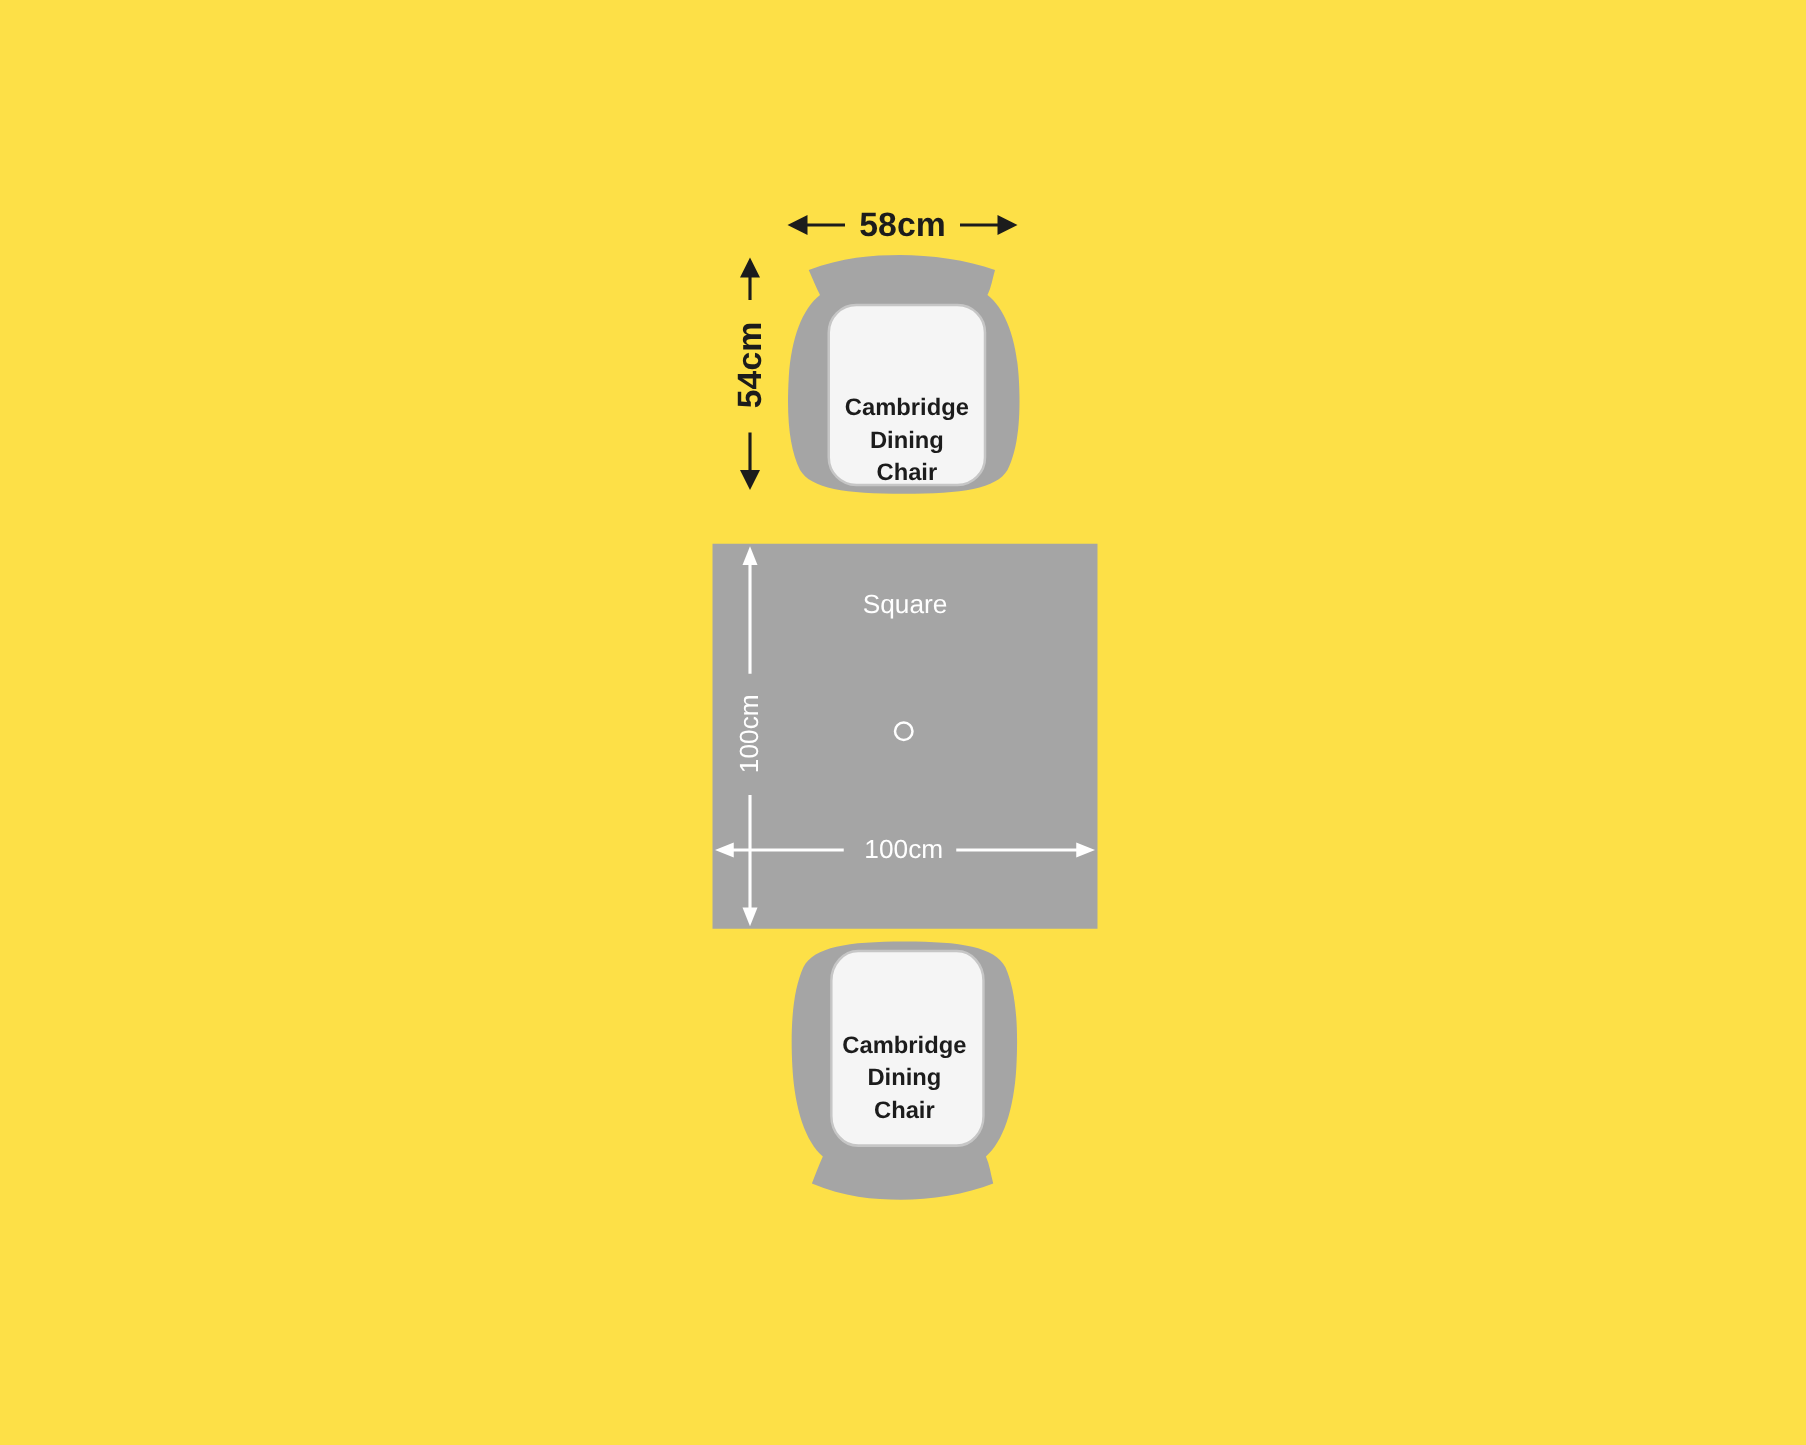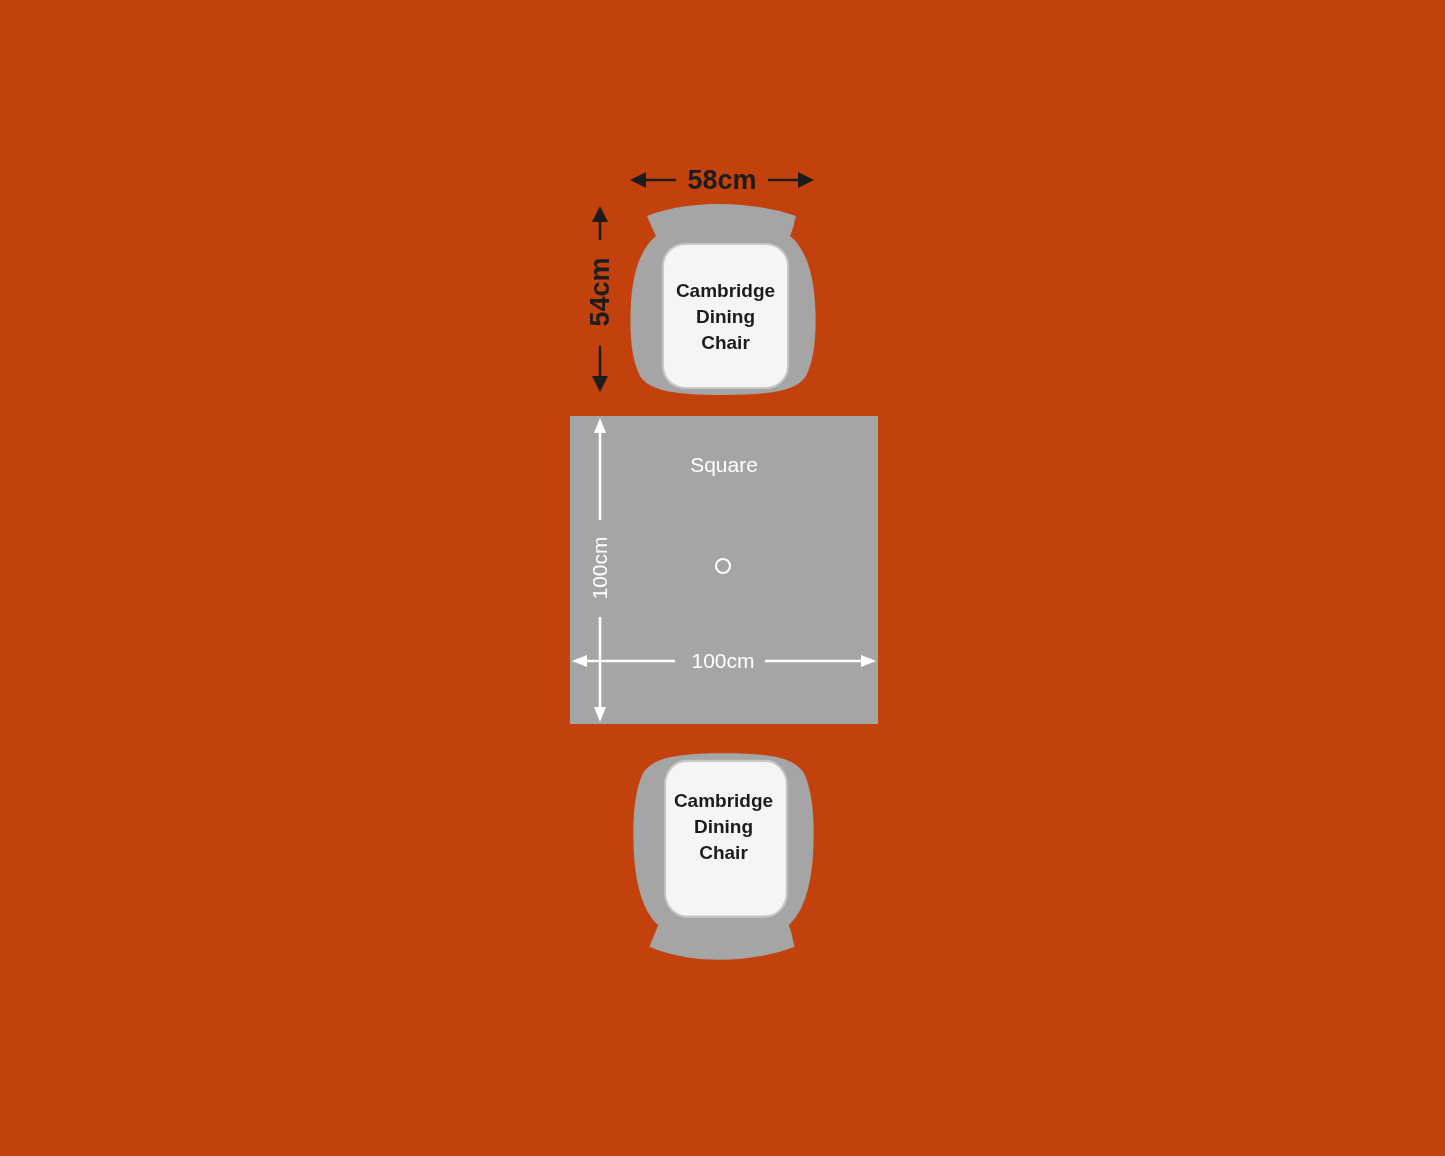--- a/index.html
+++ b/index.html
@@ -1,20 +1,20 @@
 <!DOCTYPE html>
 <html><head>
 <meta charset="utf-8">
 <style>
   html, body { margin: 0; padding: 0; background: #ffffff; }
   .canvas {
     position: relative;
     width: 1445px;
     height: 1156px;
-    background: #c2410c;
+    background: #fde047;
     font-family: "Liberation Sans", sans-serif;
     overflow: hidden;
   }
   .abs { position: absolute; }
 
   
   .dim-label {
     color: #1c1c1c;
     font-weight: 700;
     font-size: 27px;
@@ -32,26 +32,28 @@
   }
 
   
   .chair-text {
     position: absolute;
     text-align: center;
     font-size: 19px;
     font-weight: 700;
     line-height: 26px;
     color: #1c1c1c;
+    margin-top: 36px;
   }
 
   
   .table-surface {
     position: absolute;
     background: #a5a5a5;
+    margin-top: 19px;
   }
   .table-text {
     position: absolute;
     left: 0; width: 100%;
     text-align: center;
     font-size: 21px;
     font-weight: 400;
     line-height: 26px;
     color: #ffffff;
   }

